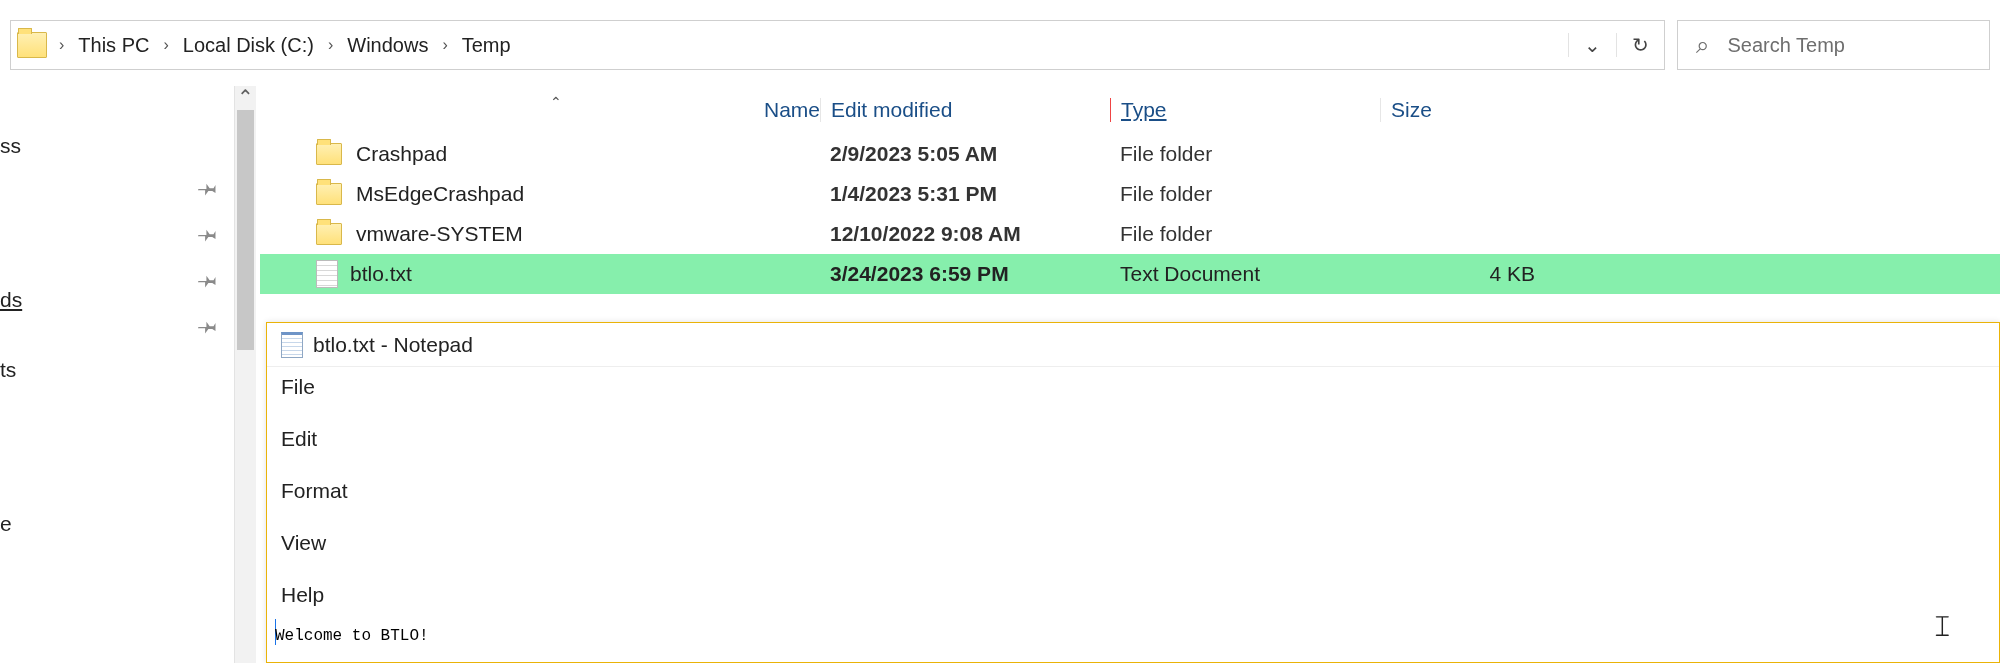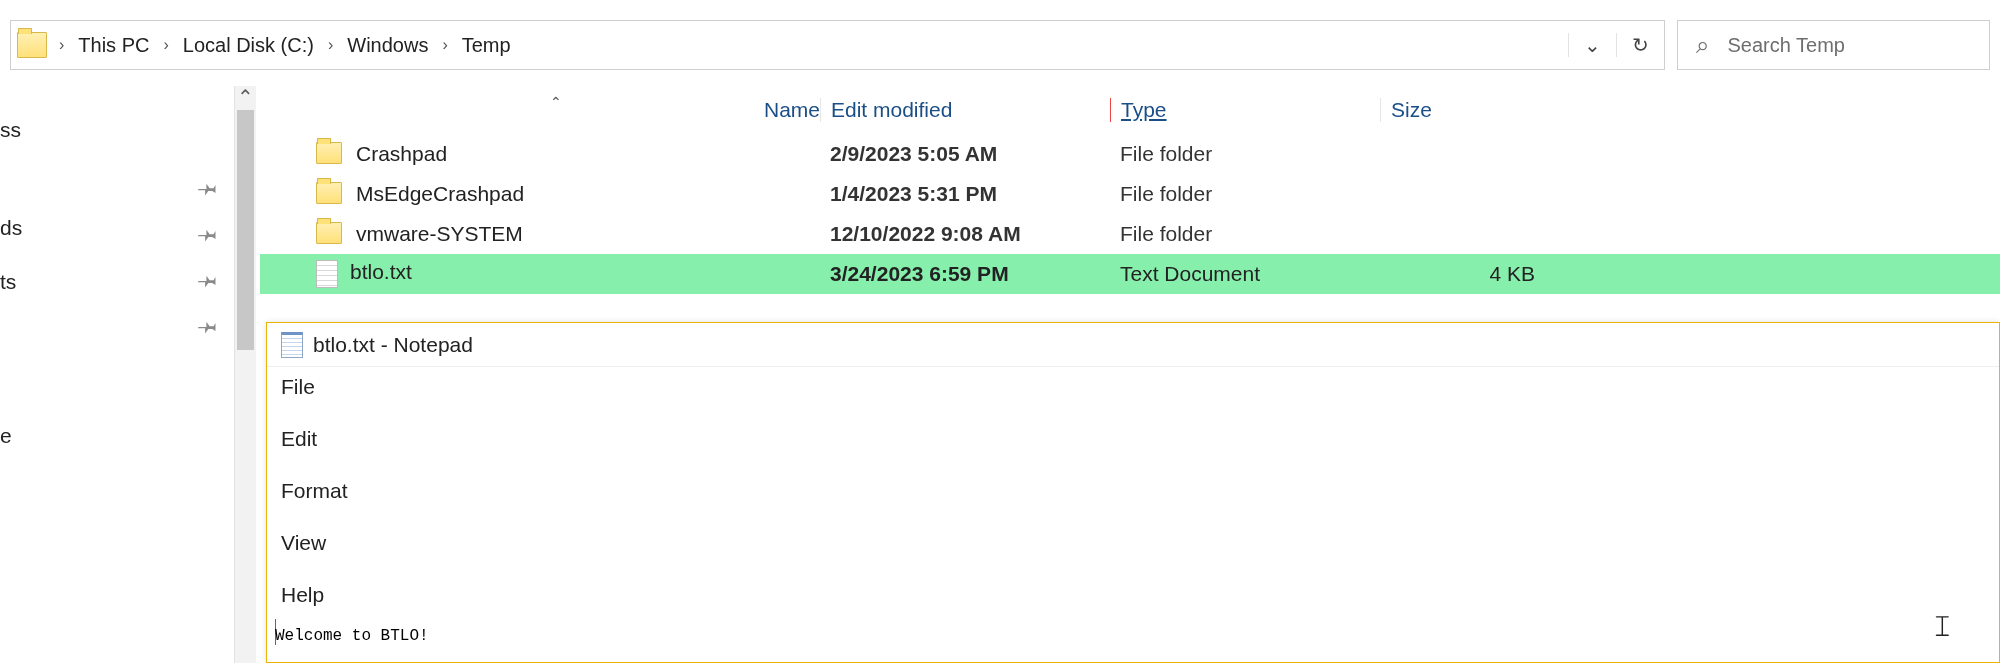--- a/index.html
+++ b/index.html
@@ -70,21 +70,21 @@
     position:absolute;
     left:0; top:86px;
     width:256px;
     height:577px;
   }
   .nav-labels {
     position:absolute; left:0; top:32px;
     display:flex; flex-direction:column; gap:30px;
     color:#222; font-size:21px;
   }
-  .nav-labels div { padding-left:0; }
+  .nav-labels div { padding-left:0;margin-top:16px; }
   .pins {
     position:absolute; left:198px; top:92px;
     display:flex; flex-direction:column; gap:24px;
     color:#888;
   }
   .pins svg { width:22px; height:22px; }
   .vscroll {
     position:absolute; right:0; top:0;
     width:22px; height:100%;
     background:#f2f2f2;
@@ -122,21 +122,21 @@
     color:#555; font-size:14px;
   }
   .rows { }
   .row {
     display:flex; align-items:center;
     height:40px;
     font-size:21px;
     color:#222;
   }
   .row.selected { background:#86efac; }
-  .cell { display:flex; align-items:flex-start; }
+  .cell { display:flex; align-items:center; }
   .cell.name { width:560px; padding-left:56px; gap:12px; }
   .cell.date { width:290px; padding-left:10px; color:#222;font-weight:bold; }
   .row.selected .cell.date,
   .row.selected .cell.type { color:#222; }
   .row:not(.selected) .cell.date,
   .row:not(.selected) .cell.type { color:#333; }
   .cell.type { width:270px; padding-left:10px; }
   .cell.size { width:165px; text-align:right; padding-right:10px; justify-content:flex-end; }
   .file-glyph {
     width:22px; height:28px;
@@ -222,21 +222,21 @@
   </div>
   <div class="search-box">
     <span style="font-size:24px;">⌕</span>
     <span>Search Temp</span>
   </div>
 </div>
 
 <div class="left-strip">
   <div class="nav-labels">
     <div>ss</div>
-    <div style="margin-top:44px;">ds</div>
+    <div style="margin-top:100px;text-decoration:underline;">ds</div>
     <div>ts</div>
     <div style="margin-top:100px;">e</div>
   </div>
   <div class="pins">
     <svg viewBox="0 0 24 24" fill="#8a8a8a">
         <path d="M14 4l6 6-4 1-3 3 1 6-4-4-6 6 0-2 6-6-4-4 6 1 3-3z" transform="rotate(45 12 12)"></path>
       </svg>
     <svg viewBox="0 0 24 24" fill="#8a8a8a">
         <path d="M14 4l6 6-4 1-3 3 1 6-4-4-6 6 0-2 6-6-4-4 6 1 3-3z" transform="rotate(45 12 12)"></path>
       </svg>

